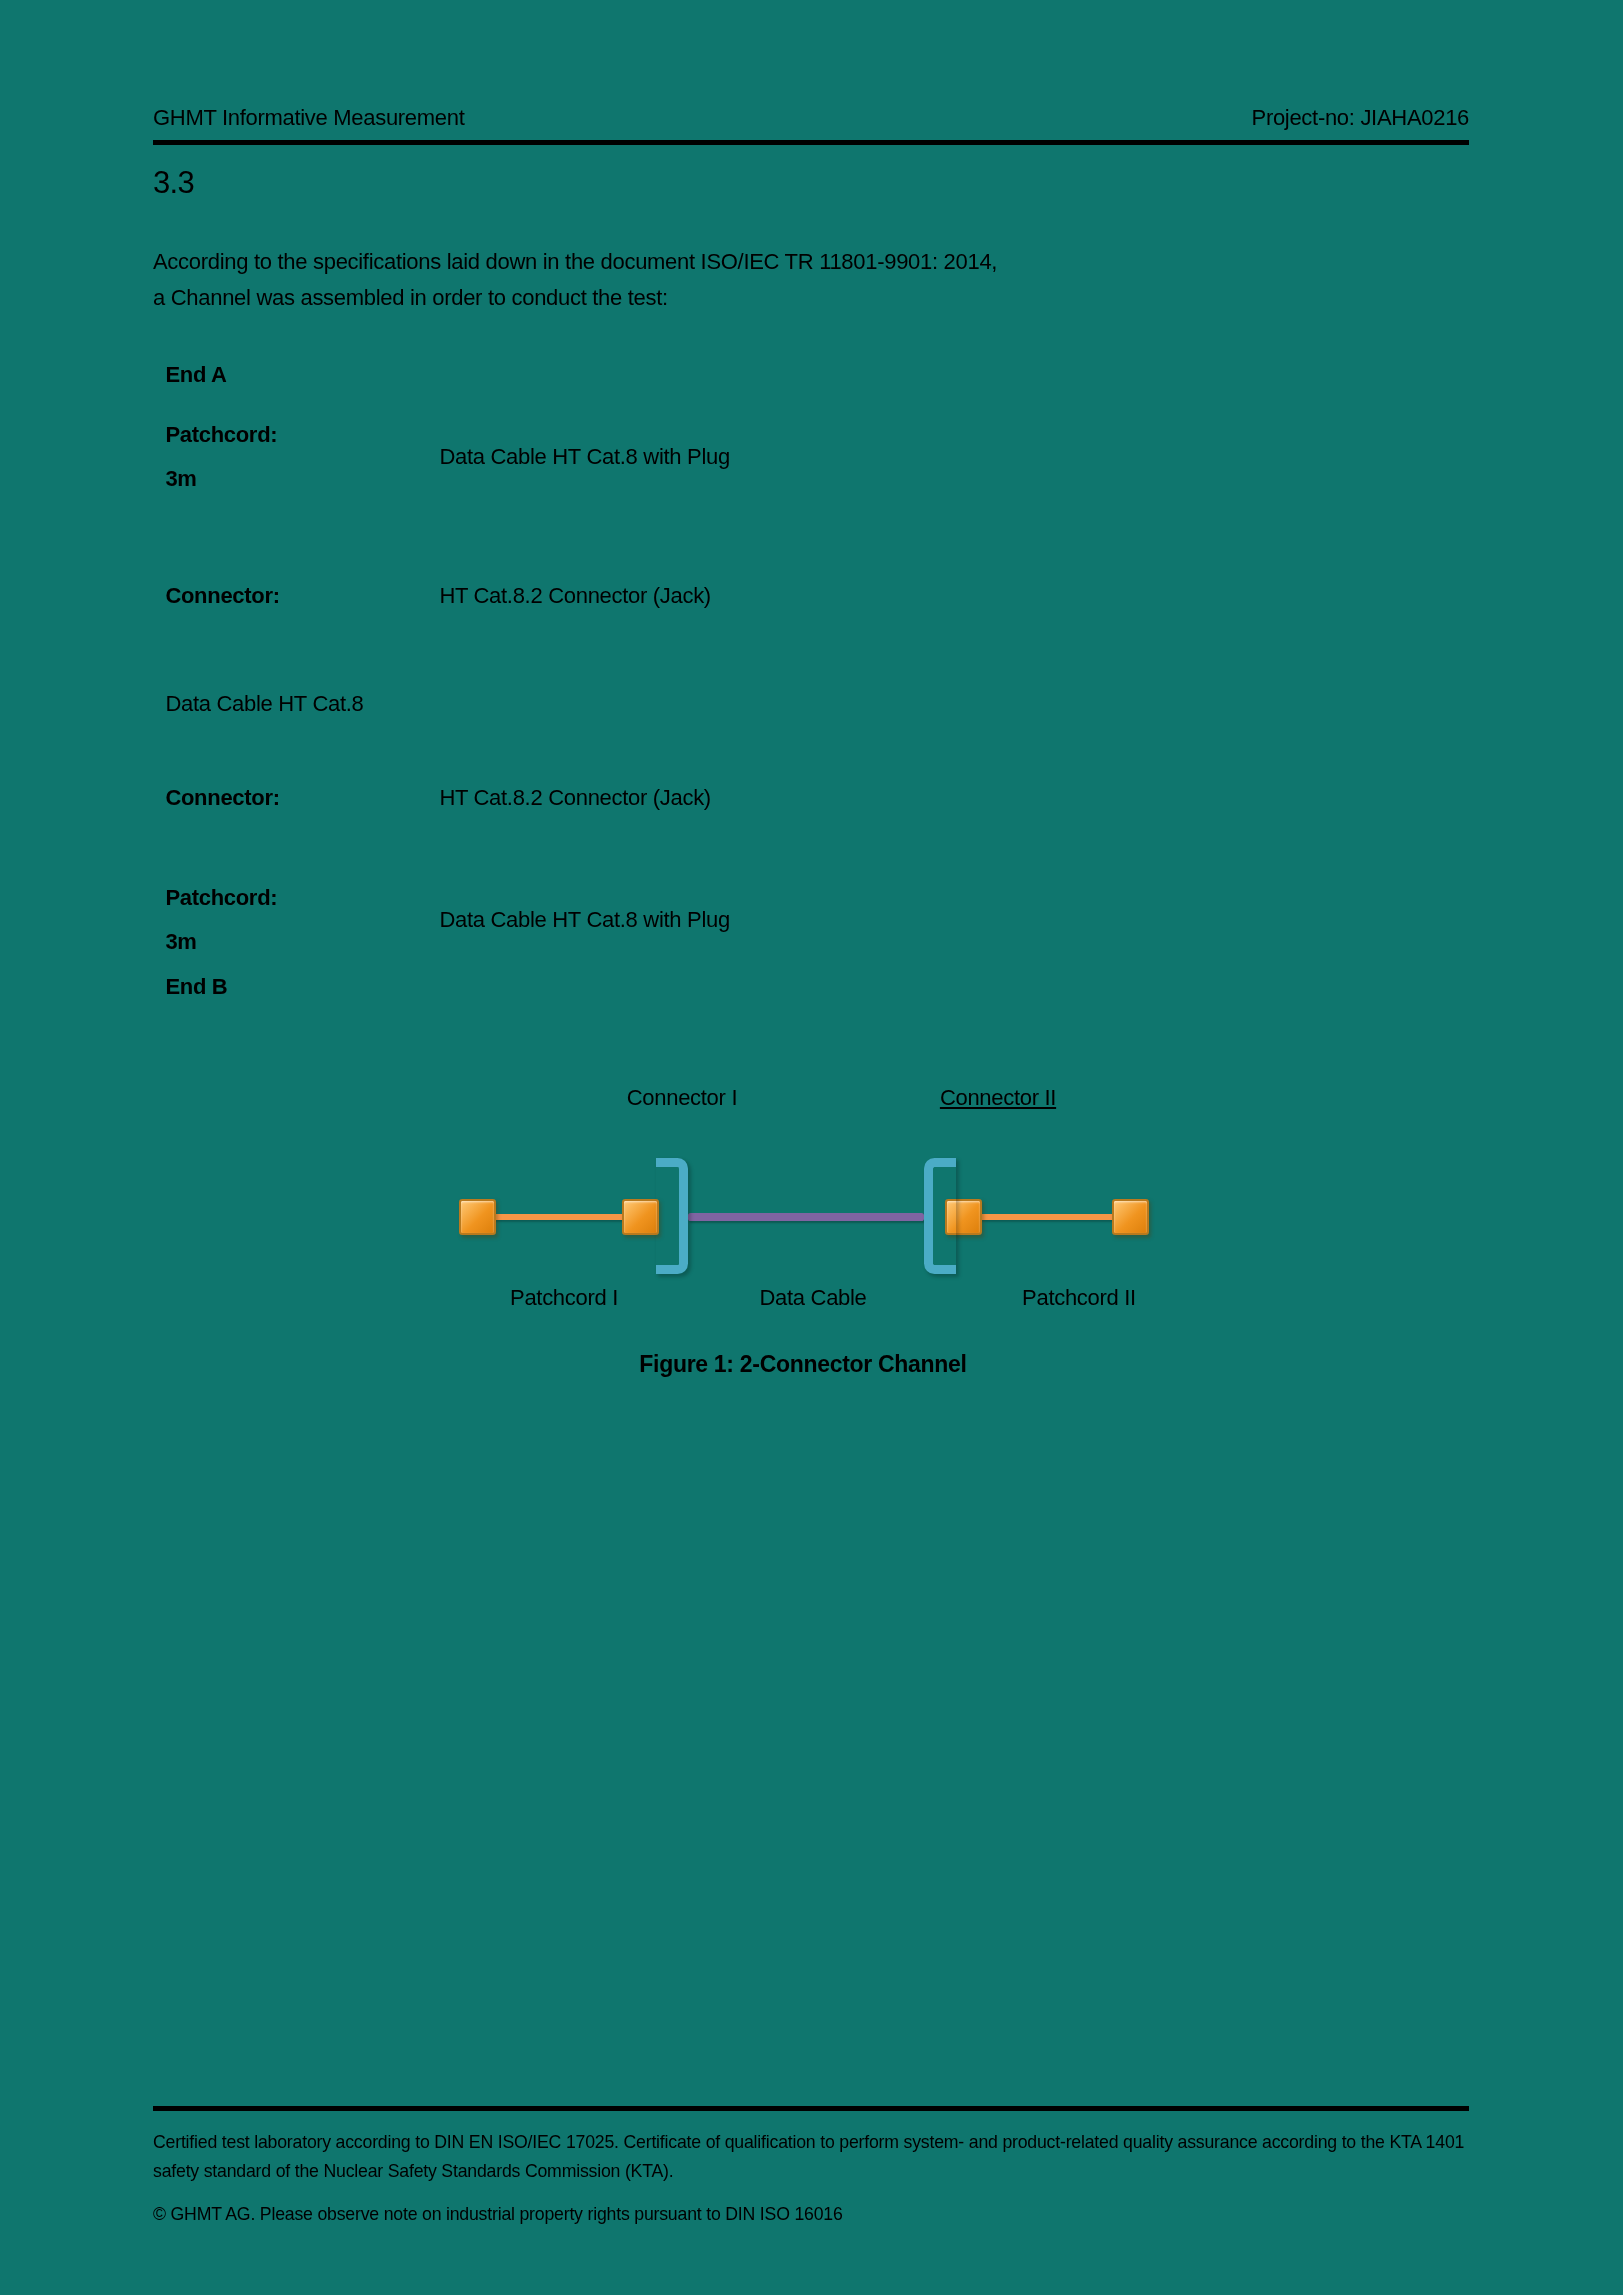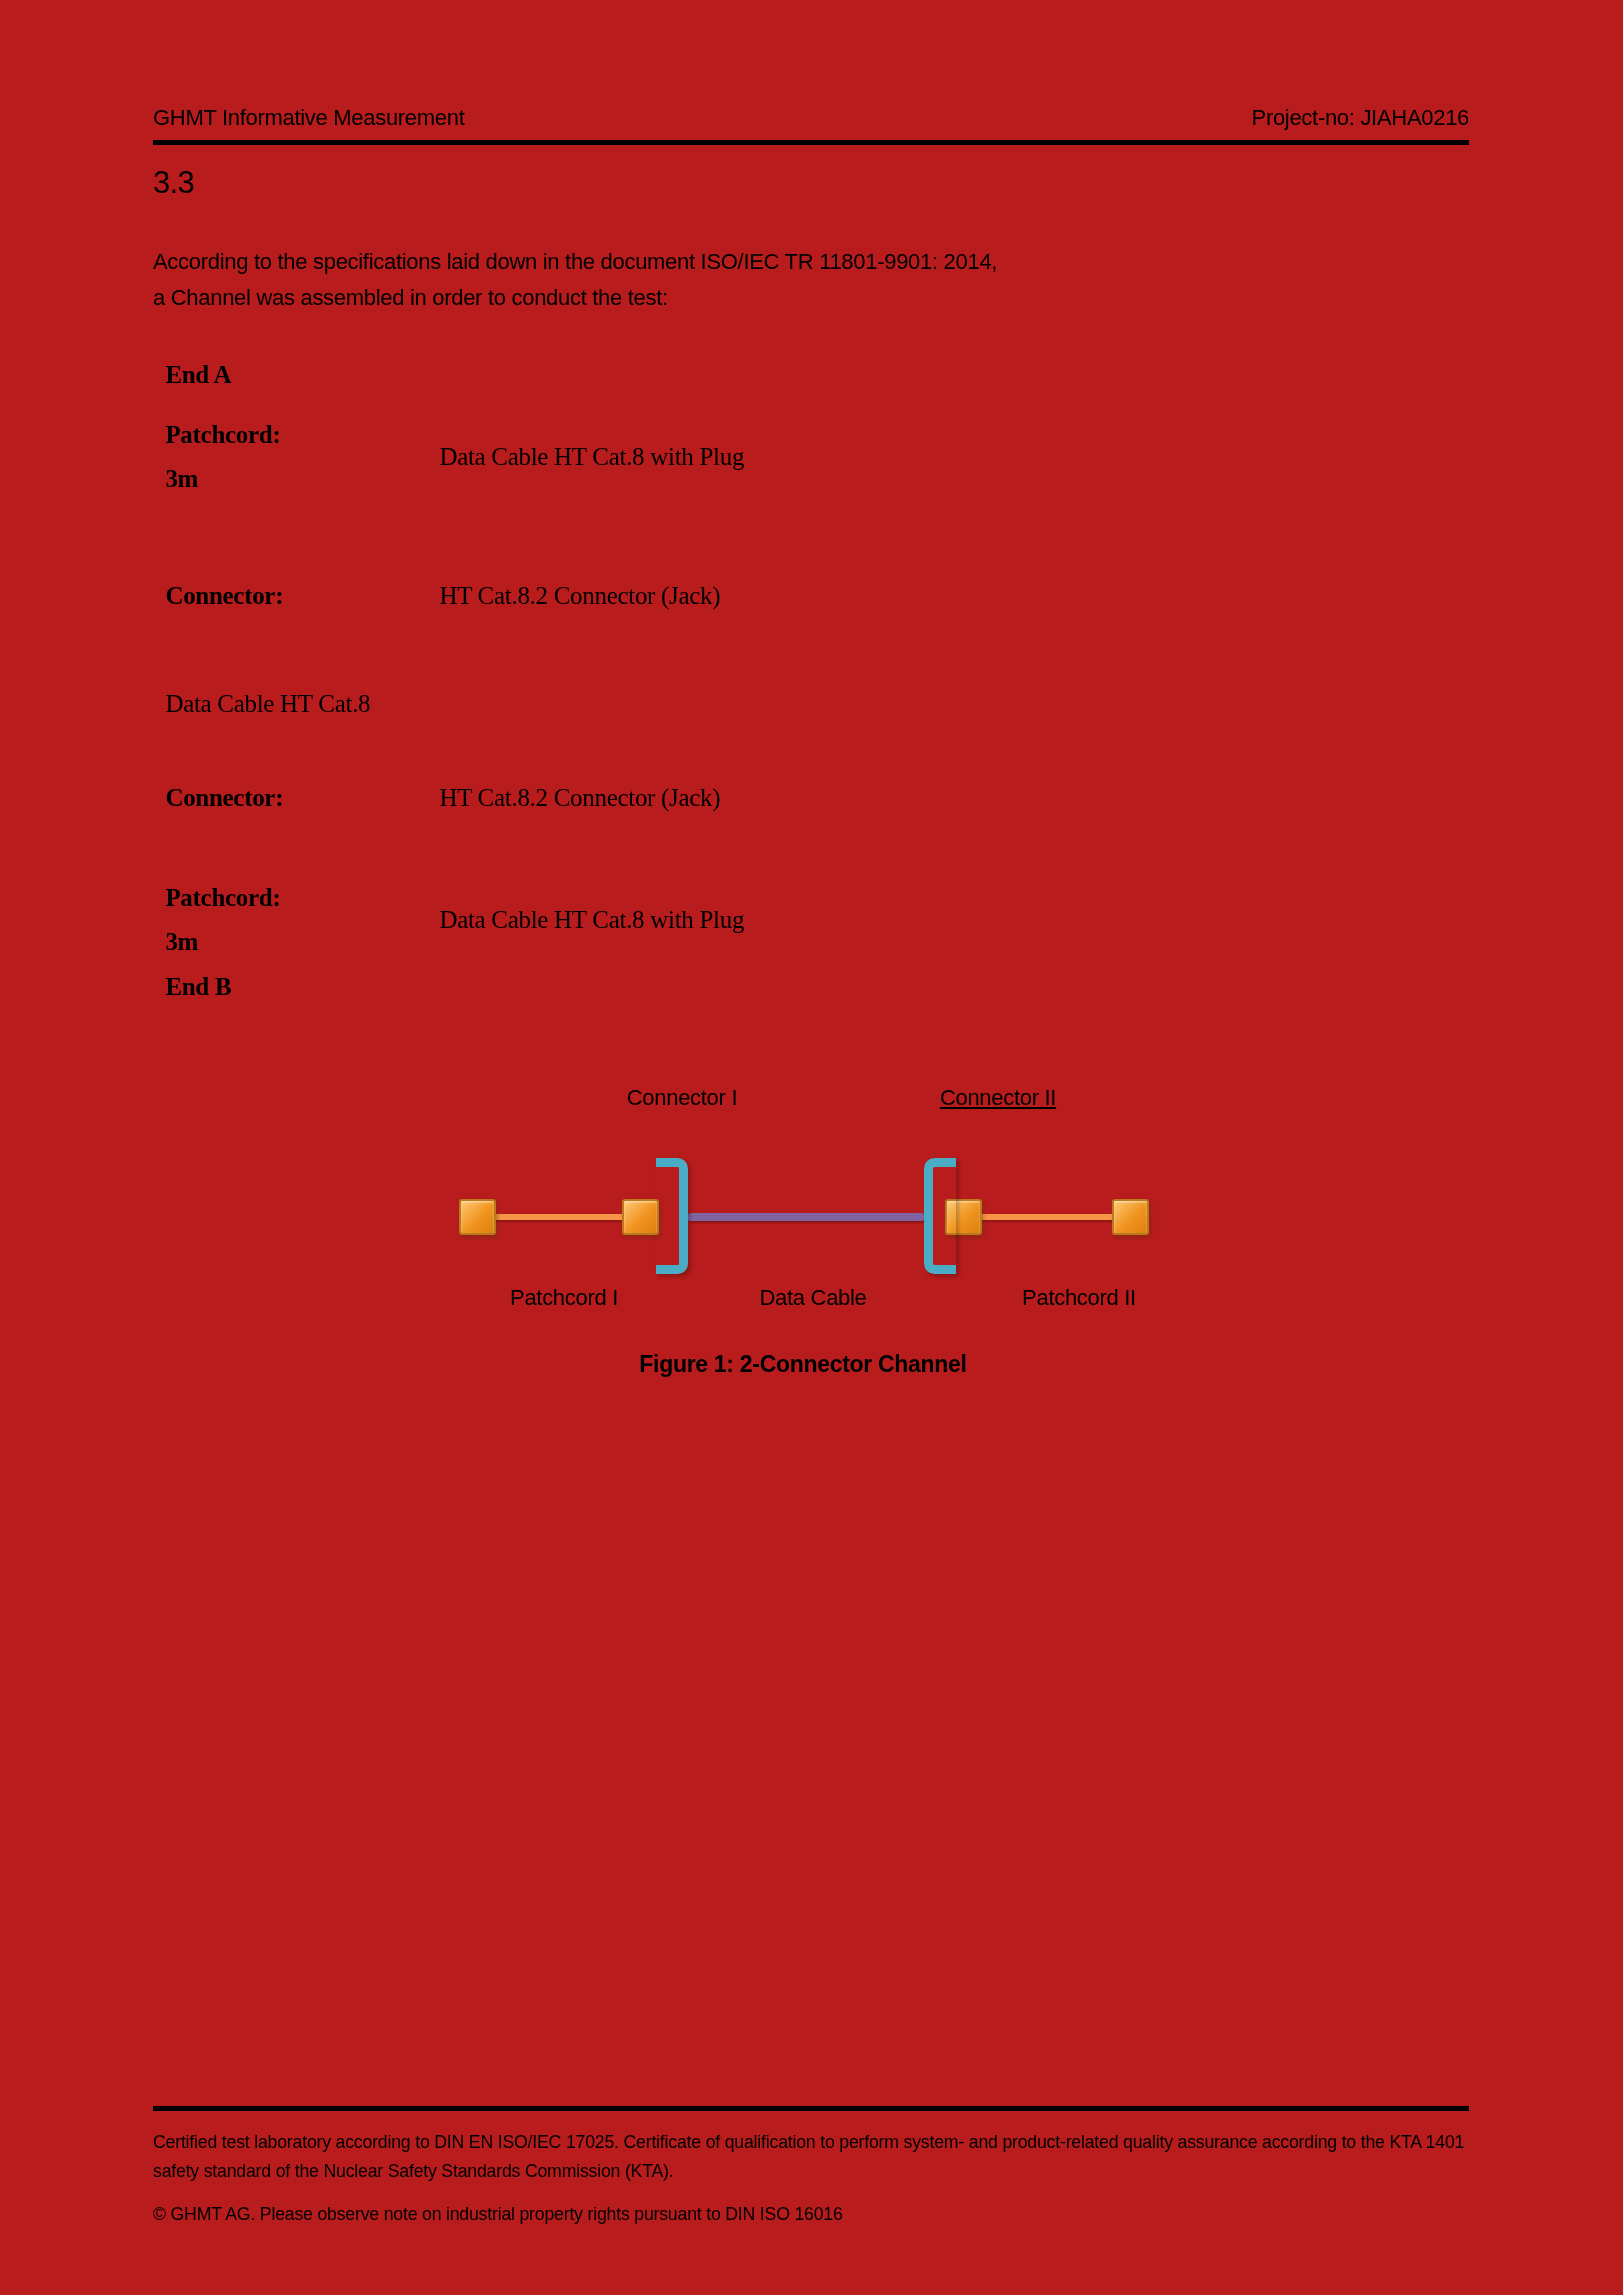--- a/index.html
+++ b/index.html
@@ -1,21 +1,21 @@
 <!DOCTYPE html>
 <html style="--plug-orange: #F0941F; --plug-highlight: #FFC975; --cord-orange: #F79646; --connector-teal: #4BACC6; --cable-purple: #8064A2;font-size:10.5px"><head>
 <meta charset="utf-8">
 <style>
   * { box-sizing: border-box; margin: 0; padding: 0; }
   html, body { background: #ffffff; }
   .page {
     position: relative;
     width: 1623px;
     height: 2295px;
-    background: #b91c1c;
+    background: #0f766e;
     font-family: "Liberation Sans", sans-serif;
     color: #000000;
     letter-spacing: -0.3px;
     overflow: hidden;
   }
   .content {
     position: absolute;
     left: 153px;
     right: 154px;
     top: 0;
@@ -23,21 +23,21 @@
   
   .header { padding-top: 105px; border-bottom: 5.9px solid #000; padding-bottom: 9.2px; }
   .header-row { display: flex; justify-content: space-between; font-size: 22px; line-height: 26px; }
   .header-row + .header-row { margin-top: 21px; }
   
   .section-heading { display: flex; margin-top: 21px; font-size: 31px; font-weight: normal; line-height: 34px; letter-spacing: -0.7px; }
   .section-number { width: 149px; flex: 0 0 149px; }
   
   .intro { margin-top: 44px; font-size: 22px; line-height: 36px; white-space: pre-line; }
   
-  .dut { margin-top: 46px; margin-left: 12.4px; font-size: 25px; font-family: Liberation Serif, serif; }
+  .dut { margin-top: 46px; margin-left: 12.4px; font-size: 22px; }
   .end-label { font-weight: bold; line-height: 26px; }
   .end-a { margin-bottom: 25px; }
   .dut-row { display: flex; align-items: center; }
   .dut-label-block { width: 274px; flex: 0 0 274px; font-weight: bold; line-height: 44px; }
   .dut-value { line-height: 26px; }
   .row-1 { margin-bottom: 73px; }
   .row-2 { margin-bottom: 73px; }
   .row-3 { margin-bottom: 59px; }
   .row-4 { margin-bottom: 56px; }
   .row-5 { margin-bottom: 9.8px; }

